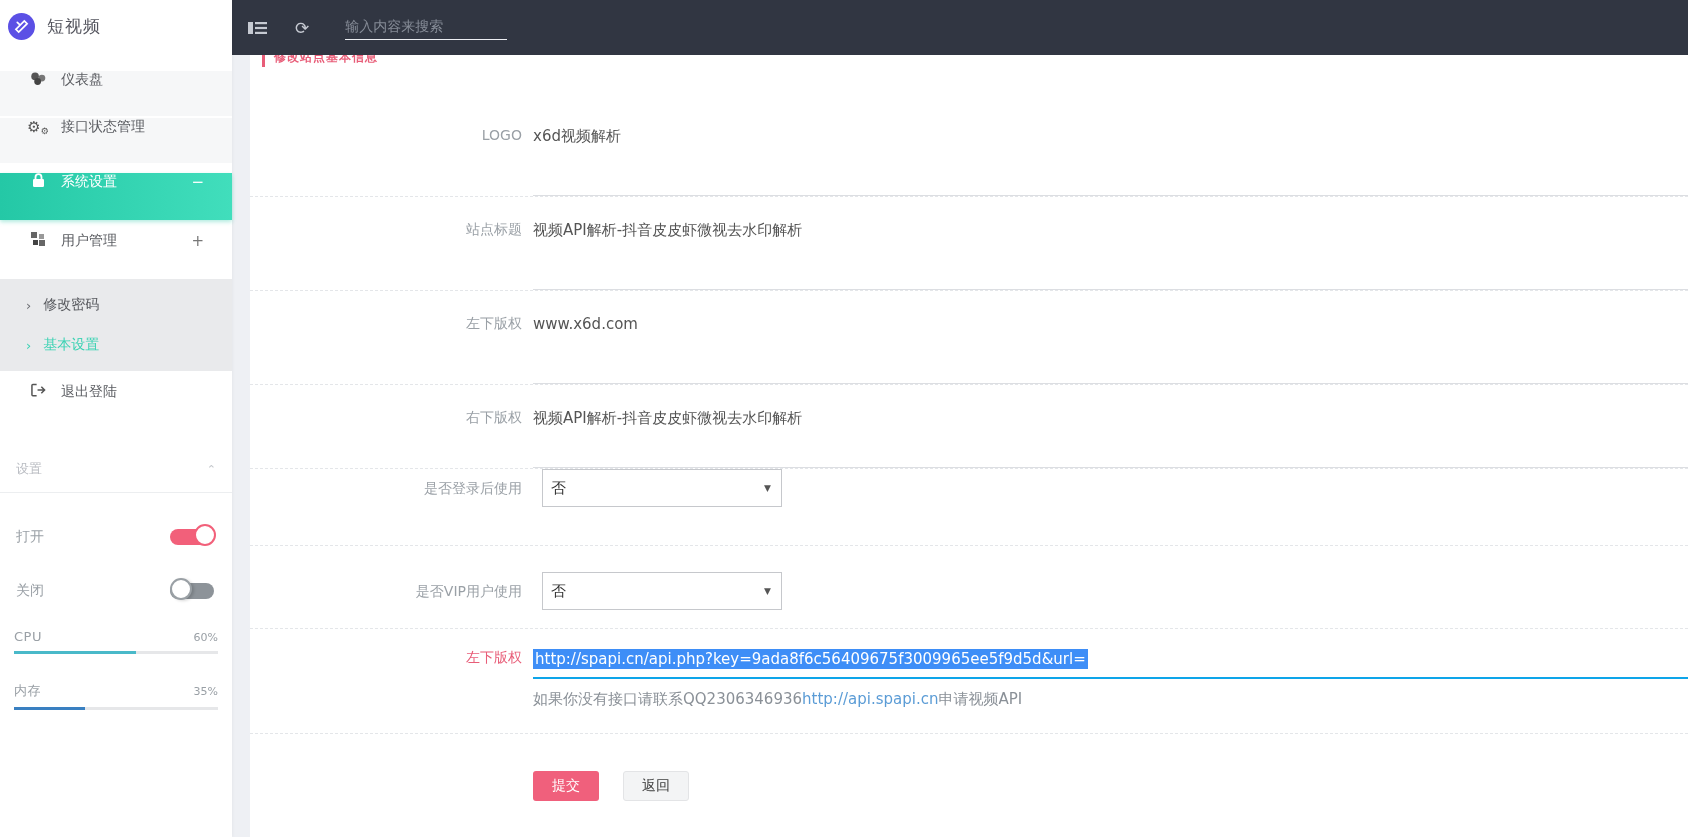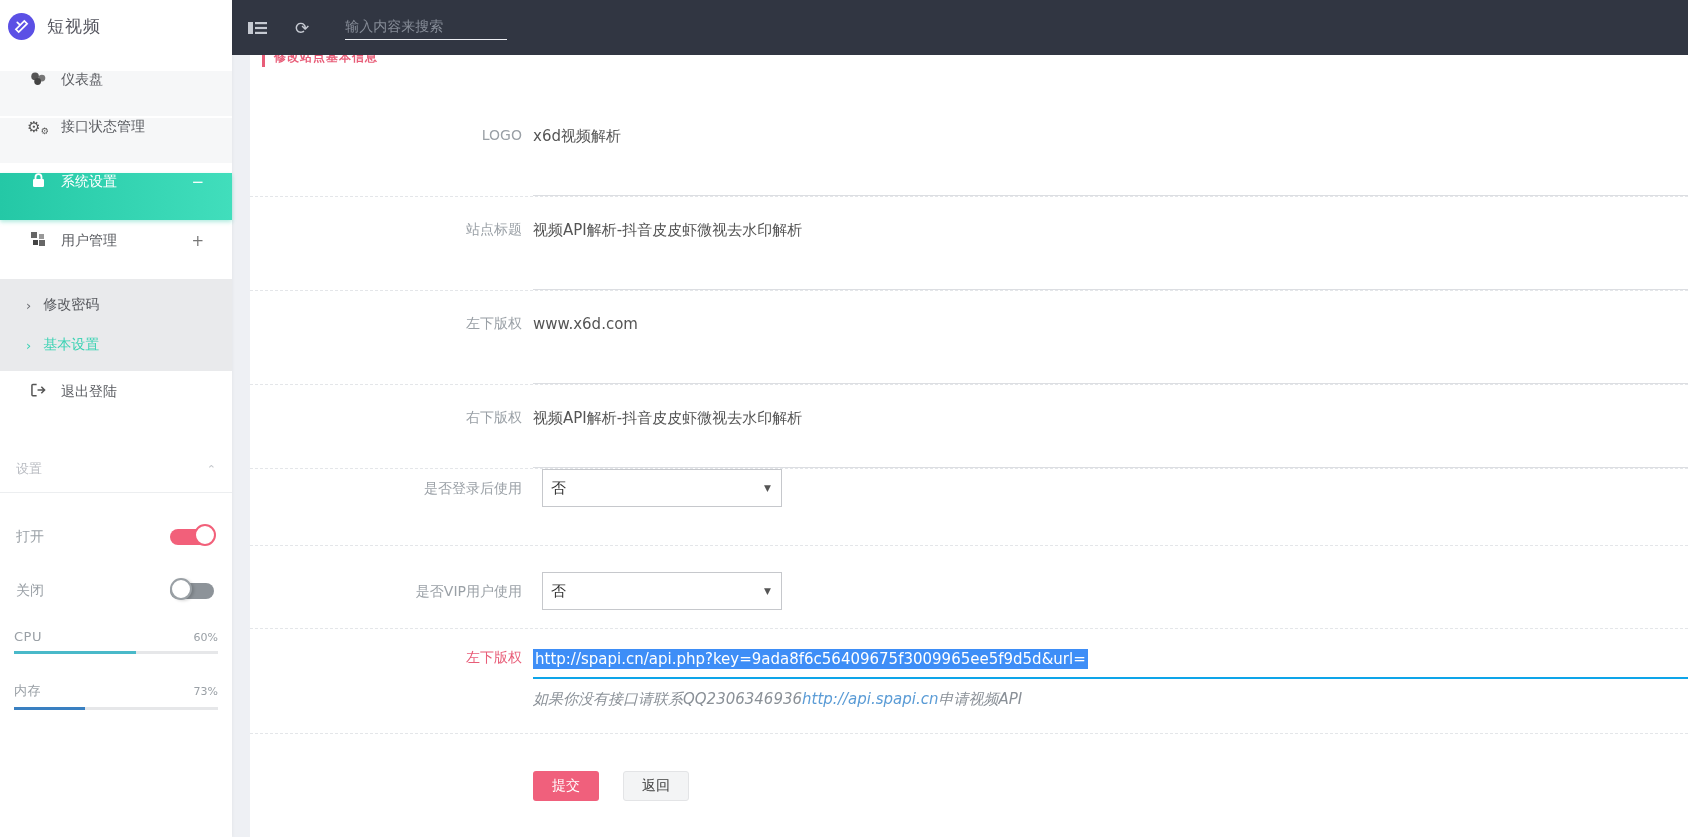--- a/index.html
+++ b/index.html
@@ -179,21 +179,21 @@
       <span class="meter-label">CPU</span>
       <span class="meter-value">60%</span>
     </div>
     <div class="meter-bar">
       <span class="meter-fill" style="width: 60%; background: rgb(73, 185, 201);"></span>
     </div>
   </div>
   <div class="meter">
     <div class="meter-top">
       <span class="meter-label">内存</span>
-      <span class="meter-value">73%</span>
+      <span class="meter-value">35%</span>
     </div>
     <div class="meter-bar">
       <span class="meter-fill" style="width: 35%; background: rgb(58, 128, 193);"></span>
     </div>
   </div>
 </div>
 
 <div class="topbar">
   <span class="tb-icon">
     <svg width="19" height="14" viewBox="0 0 19 14">
@@ -252,21 +252,21 @@
         <span class="sel-arrow">▼</span>
       </span>
     </div>
 
     <div class="form-row row-api">
       <span class="f-label red">左下版权</span>
       <span class="api-wrap">
         <span class="api-line" style="display:block;">
           <span class="api-url">http://spapi.cn/api.php?key=9ada8f6c56409675f3009965ee5f9d5d&amp;url=</span>
         </span>
-        <span class="api-help" style="display:block;font-style:italic;">
+        <span class="api-help" style="display:block;">
           <span>如果你没有接口请联系QQ2306346936</span><span class="lnk">http://api.spapi.cn</span><span>申请视频API</span>
         </span>
       </span>
     </div>
 
     <div class="btn-row">
       <button class="btn btn-submit">提交</button>
       <button class="btn btn-back">返回</button>
     </div>
 

